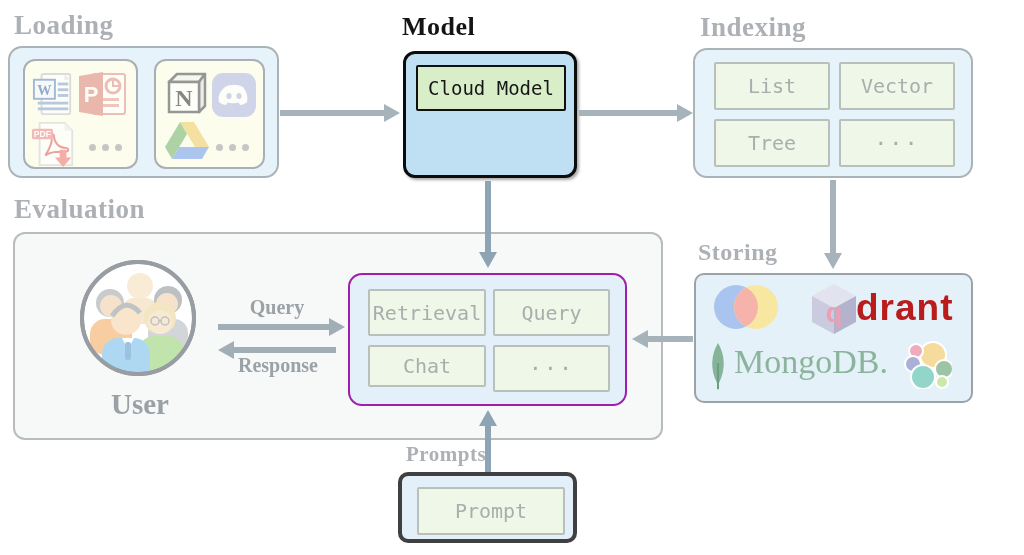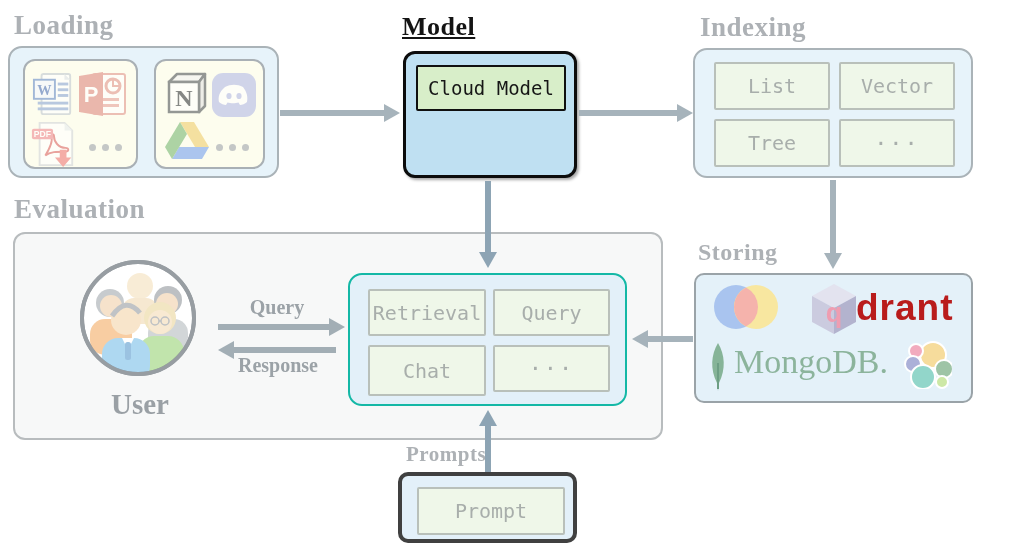--- a/index.html
+++ b/index.html
@@ -1,21 +1,21 @@
 <!DOCTYPE html>
 <html><head>
 <meta charset="utf-8">
 <style>
   html,body{margin:0;padding:0;background:#ffffff;}
   .stage{position:relative;width:1024px;height:555px;background:#ffffff;overflow:hidden;
          font-family:"Liberation Sans",sans-serif;}
   .title{position:absolute;font-family:"Liberation Serif","DejaVu Serif",serif;
          font-weight:bold;color:#adb1b5;letter-spacing:.5px;white-space:nowrap;}
   .t-loading{left:14px;top:10px;font-size:27px;}
-  .t-model{left:402px;top:12px;font-size:26px;color:#141414;text-decoration:underline;}
+  .t-model{left:402px;top:12px;font-size:26px;color:#141414;}
   .t-indexing{left:700px;top:12px;font-size:27px;}
   .t-evaluation{left:14px;top:194px;font-size:27px;}
   .t-querying{left:356px;top:239px;font-size:25px;}
   .t-storing{left:698px;top:239px;font-size:24px;}
   .t-prompts{left:406px;top:442px;font-size:21px;}
 
   .panel{position:absolute;box-sizing:border-box;border-radius:14px;}
   .blue{background:#e7f3fa;border:2px solid #aab3b8;}
   .loading-box{left:8px;top:46px;width:271px;height:132px;}
   .subpanel{position:absolute;box-sizing:border-box;background:#fdfdee;
@@ -47,21 +47,21 @@
               font-family:"Liberation Serif","DejaVu Serif",serif;font-weight:bold;
               font-size:29px;color:#9aa0a5;}
   .flow-label{position:absolute;text-align:center;font-family:"Liberation Serif","DejaVu Serif",serif;
               font-weight:bold;font-size:20px;color:#9ba2a7;}
   .query-label{left:233px;top:296px;width:88px;}
   .response-label{left:228px;top:354px;width:100px;}
 
   .querying-box{left:348px;top:273px;width:279px;height:133px;background:#e3f0f9;}
   .q-a{left:18px;top:14px;width:118px;height:47px;}
   .q-b{left:143px;top:14px;width:117px;height:47px;}
-  .q-c{left:18px;top:70px;width:118px;height:51px;}
+  .q-c{left:18px;top:70px;width:118px;height:42px;}
   .q-d{left:143px;top:70px;width:117px;height:47px;}
 
   .storing-box{left:694px;top:273px;width:279px;height:130px;background:#e4f1f9;border-radius:10px;}
   .logo{position:absolute;}
   .chroma{left:14px;top:8px;}
   .qdrant{left:116px;top:9px;}
   .qdrant-text{position:absolute;left:160px;top:12px;font-family:"Liberation Sans",sans-serif;
                font-weight:bold;font-size:37px;color:#b91c1c;letter-spacing:1px;}
   .mongo-leaf{left:10px;top:66px;}
   .mongo-text{position:absolute;left:38px;top:68px;font-family:"Liberation Serif","DejaVu Serif",serif;
@@ -213,21 +213,21 @@
         <polygon points="46,82 58,82 52,94" fill="#ffffff"></polygon>
         <rect x="49" y="86" width="6" height="18" rx="2.5" fill="#4a90c8"></rect>
       </g>
       <circle cx="62" cy="62" r="56" fill="none" stroke="#979da2" stroke-width="4"></circle>
     </svg>
   </span>
   <div class="user-label">User</div>
   <div class="flow-label query-label">Query</div>
   <div class="flow-label response-label">Response</div>
 
-  <div class="panel querying-box" style="border:2px solid #14b8a6;">
+  <div class="panel querying-box" style="border:2px solid #a21caf;">
     <div class="node faded-node q-a">Retrieval</div>
     <div class="node faded-node q-b">Query</div>
     <div class="node faded-node q-c">Chat</div>
     <div class="node faded-node q-d ellipsis-node">···</div>
   </div>
 
   <div class="panel storing-box" style="border:2px solid #9aa3a8;">
     <span class="logo chroma">
       <svg width="72" height="48" viewBox="0 0 72 48">
         <circle cx="26" cy="24" r="22" fill="#a9c4ef"></circle>

